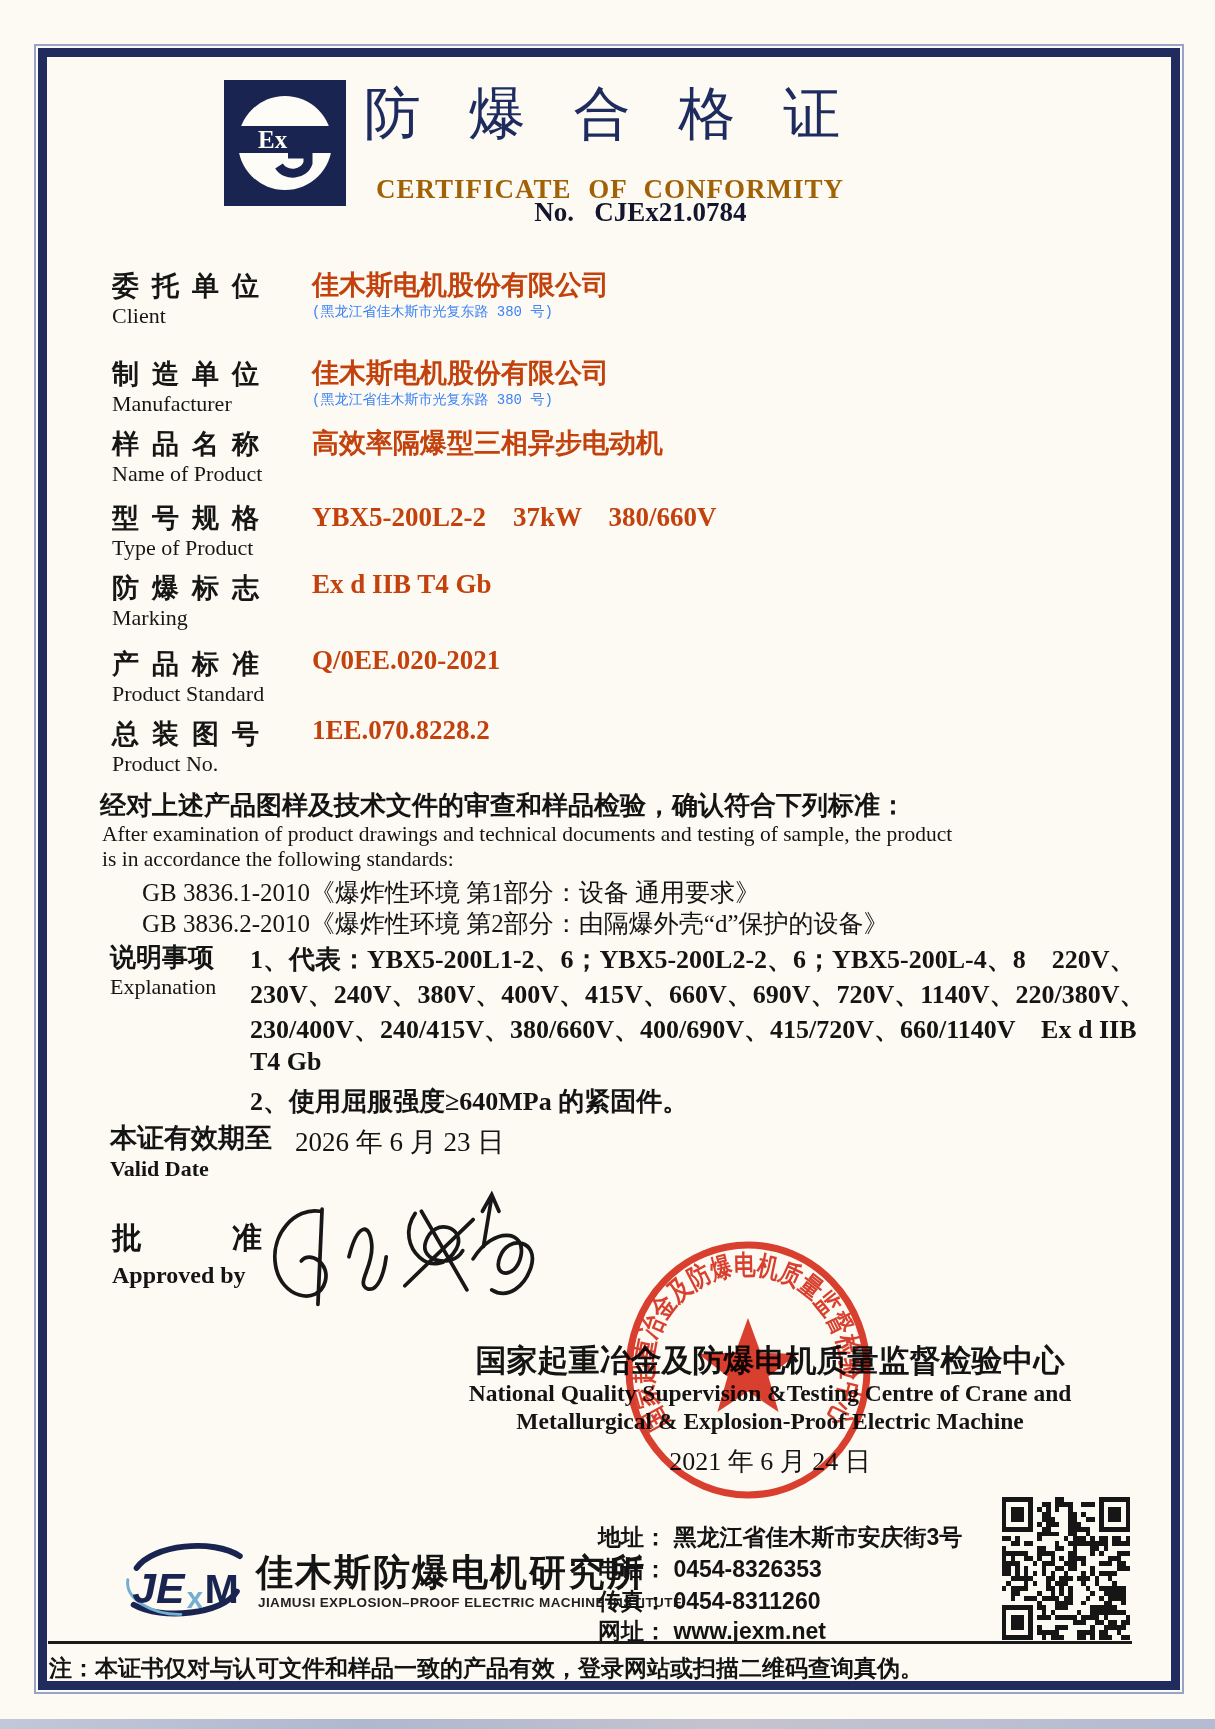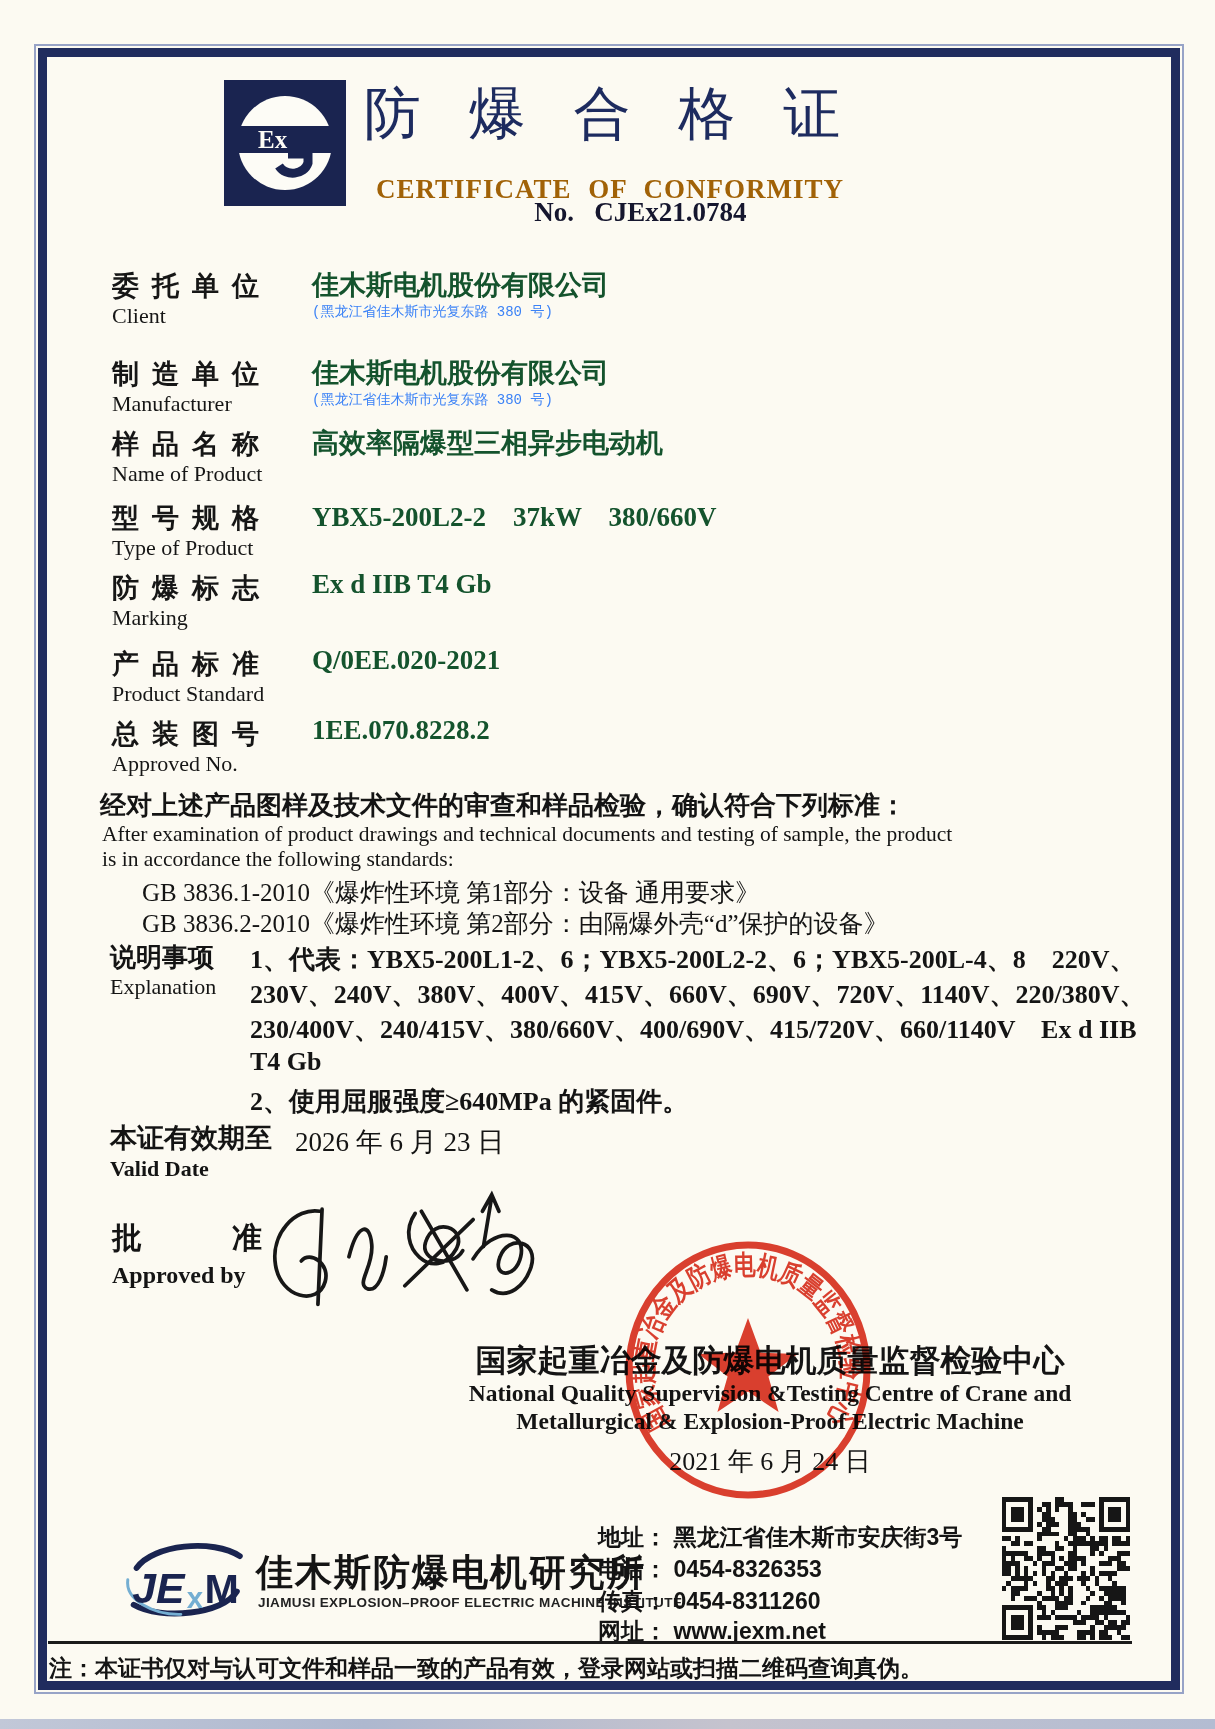--- a/index.html
+++ b/index.html
@@ -31,21 +31,21 @@
     font-size:27px; font-weight:bold; color:#15162e;
     font-family:"Liberation Serif", serif;padding-left:33px;}
 
   
   .frow{left:0; width:1215px; height:90px;}
   .f-label-cn{position:absolute; left:112px; top:0; font-size:27px; font-weight:bold;
     letter-spacing:13px; color:#161616;}
   .f-label-en{position:absolute; left:112px; top:35px; font-size:22px;
     font-family:"Liberation Serif", serif; color:#161616;}
   .f-value{position:absolute; left:312px; top:-1px; font-size:27px; font-weight:bold;
-    color:#14532d; white-space:pre;}
+    color:#c2410c; white-space:pre;}
   .f-note{position:absolute; left:312px; top:35px; font-size:14px;
     font-family:Liberation Mono, monospace; color:#3b82f6;}
 
   
   .st-cn{left:100px; top:788px; font-size:26px; font-weight:bold;}
   .st-en1{left:102px; top:822px; font-size:21.5px; font-family:"Liberation Serif", serif;}
   .st-en2{left:102px; top:847px; font-size:21.5px; font-family:"Liberation Serif", serif;}
   .st-std1{left:142px; top:876px; font-size:25px; font-family:"Liberation Serif", serif;}
   .st-std2{left:142px; top:907px; font-size:25px; font-family:"Liberation Serif", serif;}
 
@@ -128,21 +128,21 @@
     <span class="f-label-en">Marking</span>
     <span class="f-value serif">Ex d IIB T4 Gb</span>
   </div>
   <div class="abs frow" style="top:646px">
     <span class="f-label-cn">产品标准</span>
     <span class="f-label-en">Product Standard</span>
     <span class="f-value serif">Q/0EE.020-2021</span>
   </div>
   <div class="abs frow" style="top:716px">
     <span class="f-label-cn">总装图号</span>
-    <span class="f-label-en">Approved No.</span>
+    <span class="f-label-en">Product No.</span>
     <span class="f-value serif">1EE.070.8228.2</span>
   </div>
 
   <div class="abs st-en1">After examination of product drawings and technical documents and testing of sample, the product</div>
   <div class="abs st-cn">经对上述产品图样及技术文件的审查和样品检验，确认符合下列标准：</div>
   <div class="abs st-en2">is in accordance the following standards:</div>
   <div class="abs st-std1">GB 3836.1-2010《爆炸性环境 第1部分：设备 通用要求》</div>
   <div class="abs st-std2">GB 3836.2-2010《爆炸性环境 第2部分：由隔爆外壳“d”保护的设备》</div>
 
   <div class="abs ex-label-cn">说明事项</div>

